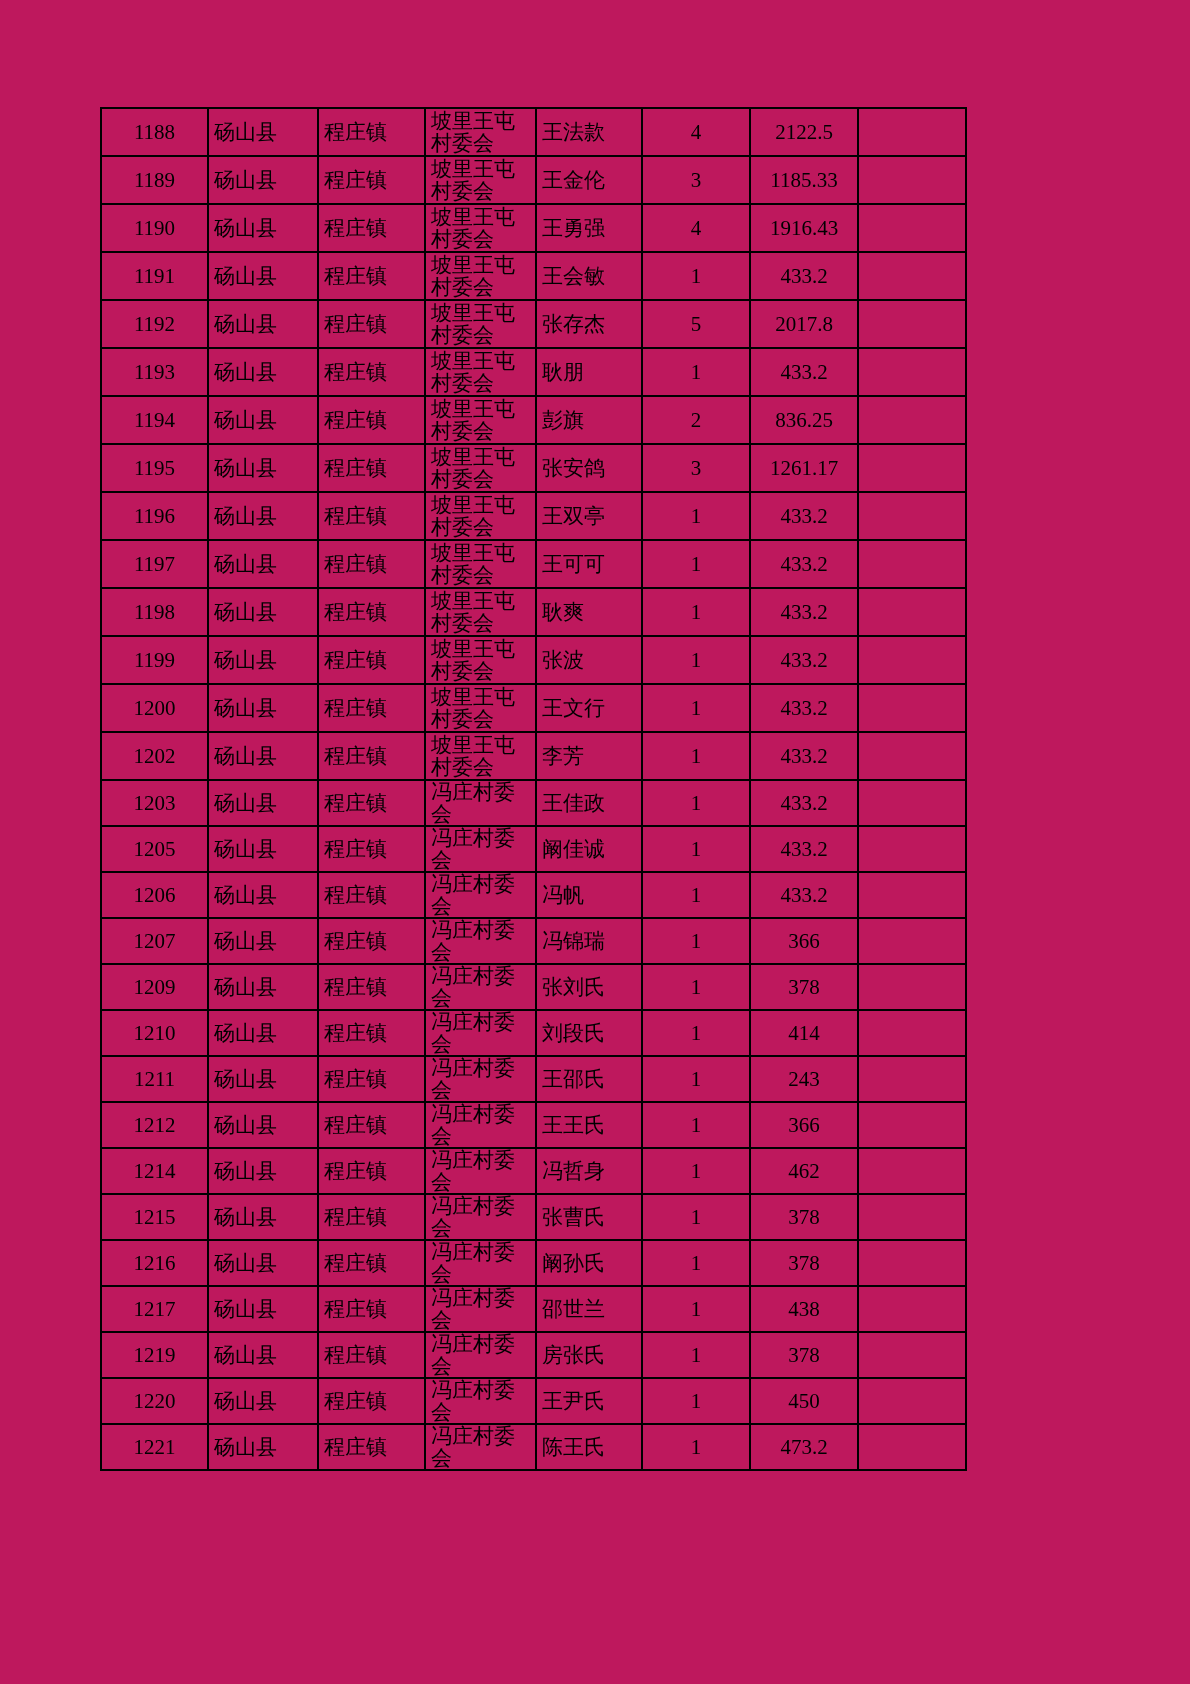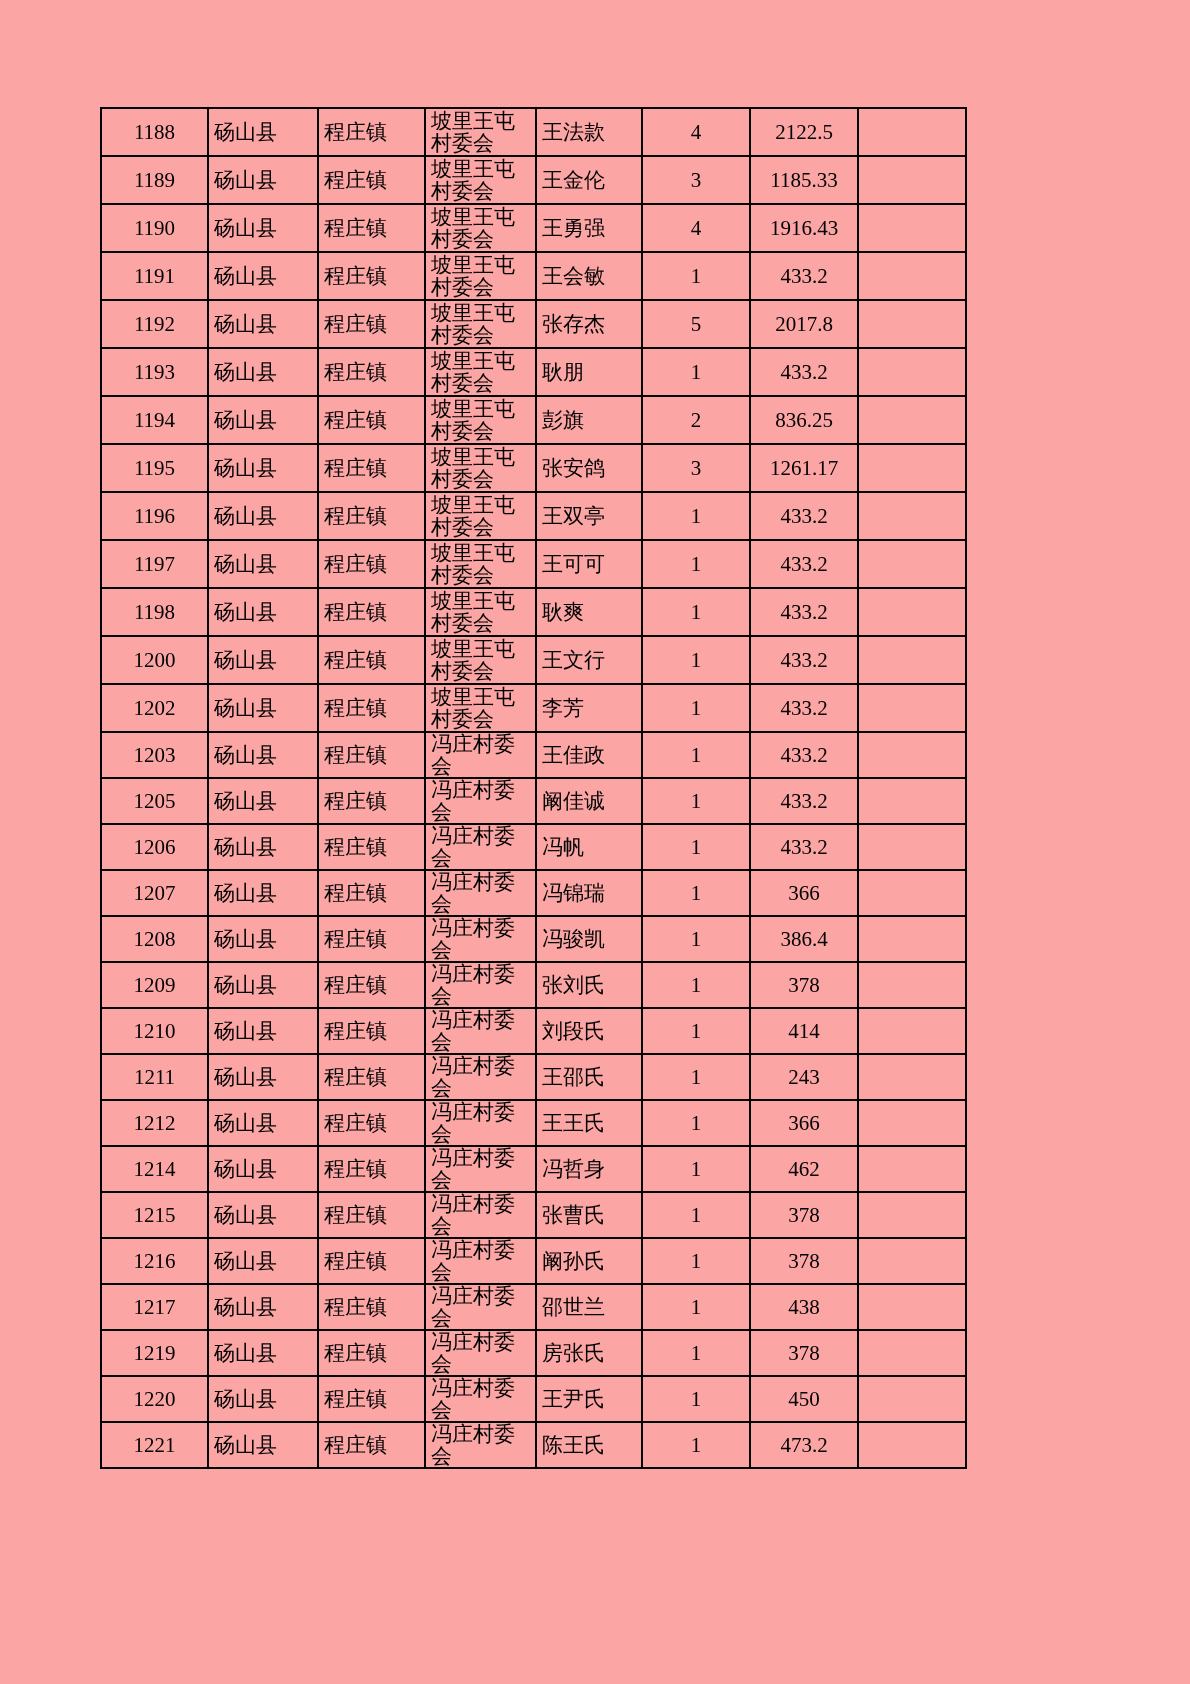--- a/index.html
+++ b/index.html
@@ -50,21 +50,21 @@
   col.c2 { width: 107px; }
   col.c3 { width: 111px; }
   col.c4 { width: 106px; }
   col.c5 { width: 108px; }
   col.c6 { width: 108px; }
   col.c7 { width: 108px; }
 </style>
 </head>
 <body>
 
-<div class="page" style="background: #fca5a5; color: rgb(0, 0, 0);">
+<div class="page" style="background: #be185d; color: rgb(0, 0, 0);">
   <table class="grid">
     <colgroup>
       <col class="c0">
         <col class="c1">
         <col class="c2">
         <col class="c3">
       <col class="c4">
         <col class="c5">
         <col class="c6">
         <col class="c7">
@@ -174,20 +174,30 @@
           <td class="num">1198</td>
           <td class="txt">砀山县</td>
           <td class="txt">程庄镇</td>
           <td class="txt">坡里王屯村委会</td>
           <td class="txt">耿爽</td>
           <td class="num">1</td>
           <td class="num">433.2</td>
           <td class="blank"></td>
         </tr>
         <tr class="tall">
+          <td class="num">1199</td>
+          <td class="txt">砀山县</td>
+          <td class="txt">程庄镇</td>
+          <td class="txt">坡里王屯村委会</td>
+          <td class="txt">张波</td>
+          <td class="num">1</td>
+          <td class="num">433.2</td>
+          <td class="blank"></td>
+        </tr>
+        <tr class="tall">
           <td class="num">1200</td>
           <td class="txt">砀山县</td>
           <td class="txt">程庄镇</td>
           <td class="txt">坡里王屯村委会</td>
           <td class="txt">王文行</td>
           <td class="num">1</td>
           <td class="num">433.2</td>
           <td class="blank"></td>
         </tr>
         <tr class="tall">
@@ -231,30 +241,20 @@
           <td class="blank"></td>
         </tr>
         <tr class="short">
           <td class="num">1207</td>
           <td class="txt">砀山县</td>
           <td class="txt">程庄镇</td>
           <td class="txt">冯庄村委会</td>
           <td class="txt">冯锦瑞</td>
           <td class="num">1</td>
           <td class="num">366</td>
-          <td class="blank"></td>
-        </tr>
-        <tr class="short">
-          <td class="num">1208</td>
-          <td class="txt">砀山县</td>
-          <td class="txt">程庄镇</td>
-          <td class="txt">冯庄村委会</td>
-          <td class="txt">冯骏凯</td>
-          <td class="num">1</td>
-          <td class="num">386.4</td>
           <td class="blank"></td>
         </tr>
         <tr class="short">
           <td class="num">1209</td>
           <td class="txt">砀山县</td>
           <td class="txt">程庄镇</td>
           <td class="txt">冯庄村委会</td>
           <td class="txt">张刘氏</td>
           <td class="num">1</td>
           <td class="num">378</td>

